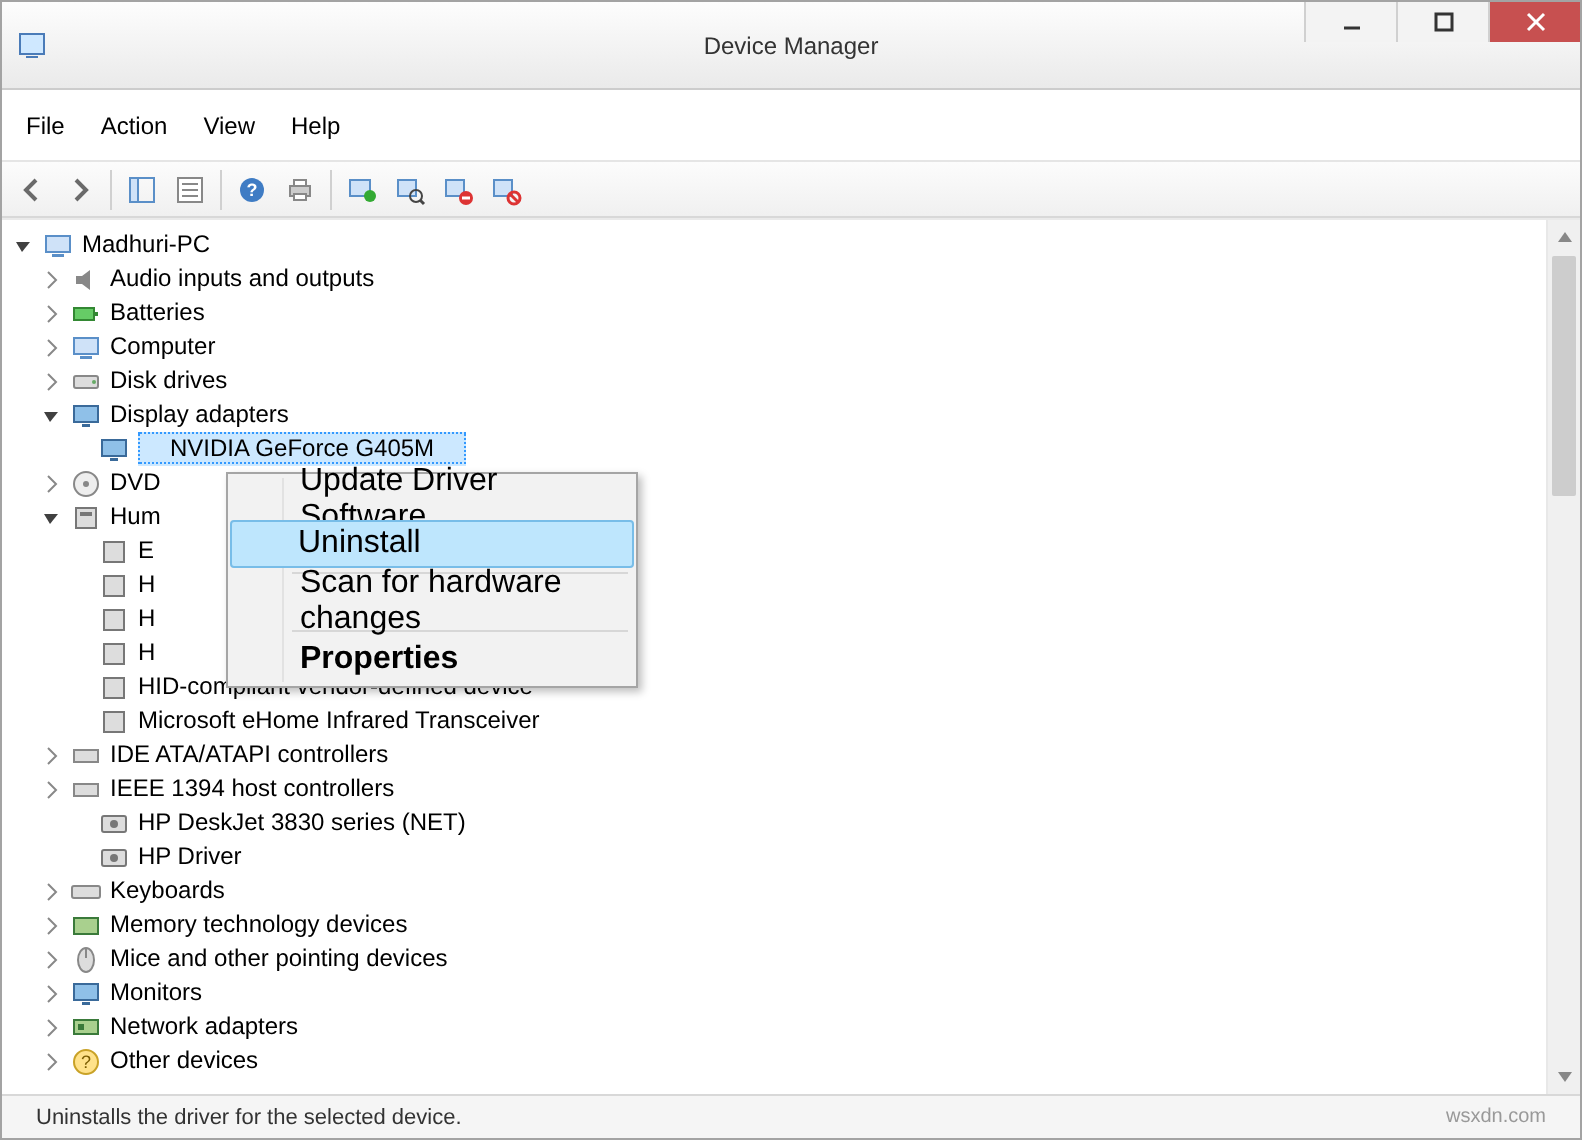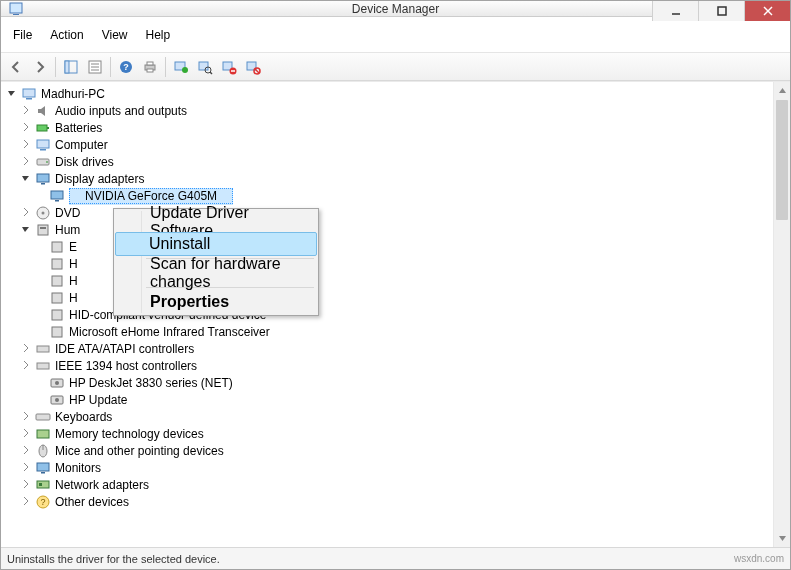--- a/index.html
+++ b/index.html
@@ -7,21 +7,21 @@
     margin: 0; padding: 0;
     width: 791px; height: 570px;
     font-family: "Segoe UI", Tahoma, sans-serif;
     font-size: 12px;
     background: #fff;
     overflow: hidden;
     color: #000;
   }
   .window { width: 791px; height: 570px; display: flex; flex-direction: column; border: 1px solid #a3a3a3; }
   .titlebar {
-    height: 16px; display: flex; align-items: center;
+    height: 44px; display: flex; align-items: center;
     background: linear-gradient(#fdfdfd,#eaeaea);
     border-bottom: 1px solid #ccc;
     position: relative;
   }
   .titlebar .app-icon { width: 18px; height: 18px; margin: 0 6px; display:flex; align-items:center; justify-content:center;}
   .titlebar .title { flex: 0 0 auto; position:absolute; left:50%; transform:translateX(-50%); font-size: 12px; color:#333;}
   .win-controls { position:absolute; right:0; top:0; height:100%; display:flex; }
   .win-btn { width:46px; height:20px; display:flex; align-items:center; justify-content:center; border-left:1px solid #d0d0d0; background:#fafafa;}
   .win-btn.min, .win-btn.max { background:#f3f3f3;}
   .win-btn.close { background:#c75050; color:#fff; font-weight:bold;}
@@ -50,21 +50,21 @@
     position:absolute; inset:0 17px 0 0;
     padding: 4px 0 4px 4px;
     line-height: 17px;
     user-select: none;
     overflow: hidden;
   }
   .scrollbar { position:absolute; right:0; top:0; bottom:0; width:17px; background:#f0f0f0; border-left:1px solid #e8e8e8;}
   .scrollbar .sbtn { height:17px; display:flex; align-items:center; justify-content:center; background:#f0f0f0;}
   .scrollbar .thumb { position:absolute; left:2px; right:2px; top:18px; height:120px; background:#cdcdcd; border-radius:1px;}
 
-  .node { display:flex; height:17px; white-space:nowrap;}
+  .node { display:flex; align-items:center; height:17px; white-space:nowrap;}
   .node .expander { width:14px; height:14px; display:flex; align-items:center; justify-content:center; color:#6b6b6b; font-size:11px; margin-right:0px;}
   .node .expander.exp-open { color:#404040;}
   .node .icon { width:16px; height:16px; margin:0 4px 0 2px; display:flex; align-items:center; justify-content:center;}
   .indent { display:inline-block; }
   .sel { background:#cce8ff; }
   .sel-inner { border:1px dotted #3399ff; padding:0 15px; }
 
   .context-menu {
     position:absolute;
     left:112px; top:126px;
@@ -75,21 +75,21 @@
     padding:2px;
     z-index:50;
   }
   .context-menu .gutter { position:absolute; left:2px; top:2px; bottom:2px; width:26px; background:#f2f2f2; border-right:1px solid #e2e2e2;}
   .cm-item { position:relative; height:22px; display:flex; align-items:center; padding-left:34px; padding-right:10px; font-size:16px;}
   .cm-item.hover { background:#bee6fd; border:1px solid #78bde8; border-radius:2px; margin:-1px; height:24px; padding-left:33px;}
   .cm-sep { height:1px; background:#d7d7d7; margin:3px 2px 3px 30px;}
   .cm-item.bold { font-weight:bold; }
 
   .statusbar {
-    height: 22px; display:flex; align-items:center; padding:0 6px;
+    height: 22px; display:flex; align-items:center; padding:0 17px;
     border-top:1px solid #d8d8d8; font-size:11px; color:#333;
     background:#f5f5f5;
     justify-content: space-between;
   }
   .watermark { font-size:10px; color:#999; }
 
   
   .ic { width:16px; height:16px; }
 </style>
 </head>
@@ -438,21 +438,21 @@
             <span>HP DeskJet 3830 series (NET)</span>
           </div>
         <div class="node">
             <span class="indent" style="width:42px"></span>
             <span class="icon">
               <svg class="ic" viewBox="0 0 16 16">
                 <rect x="2" y="4" width="12" height="8" rx="1" fill="#ddd" stroke="#777"></rect>
                 <circle cx="8" cy="8" r="2" fill="#777"></circle>
               </svg>
             </span>
-            <span>HP Update</span>
+            <span>HP Driver</span>
           </div>
 
         <div class="node">
             <span class="indent" style="width:14px"></span>
             <span class="expander">
               <svg width="10" height="10">
                 <path d="M3 1 L7 5 L3 9" fill="none" stroke="#888"></path>
               </svg>
             </span>
             <span class="icon">

